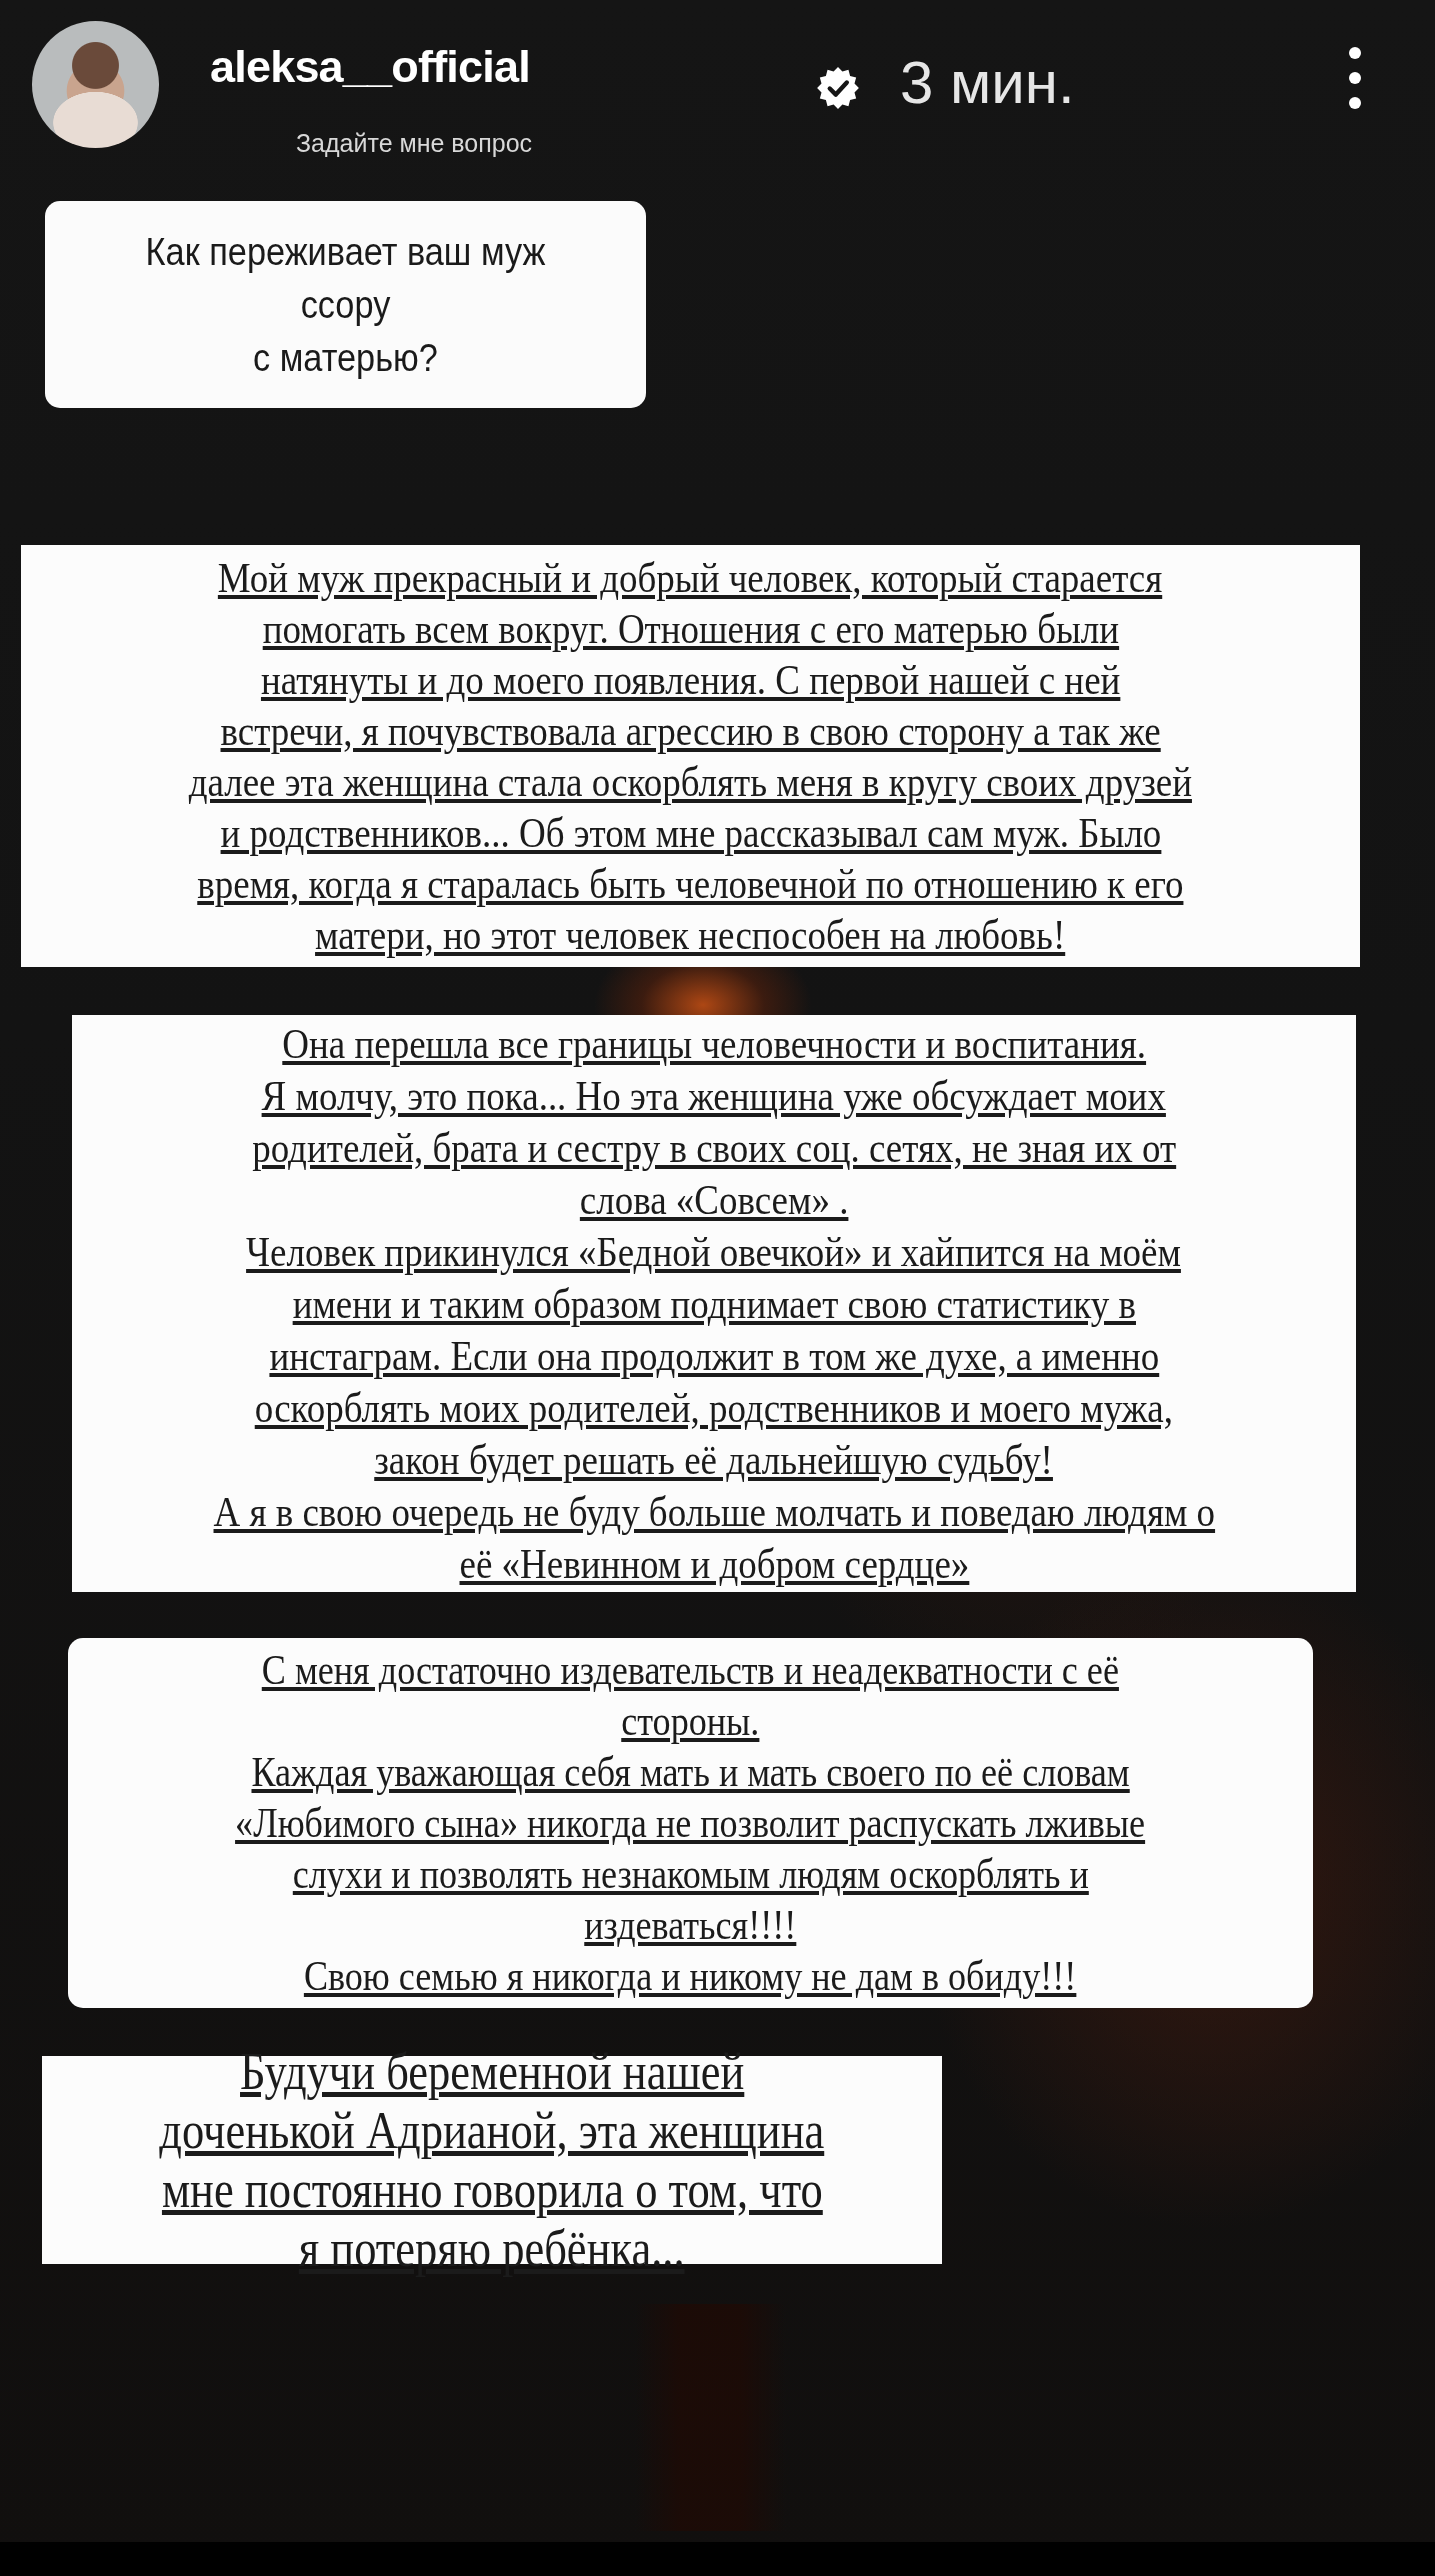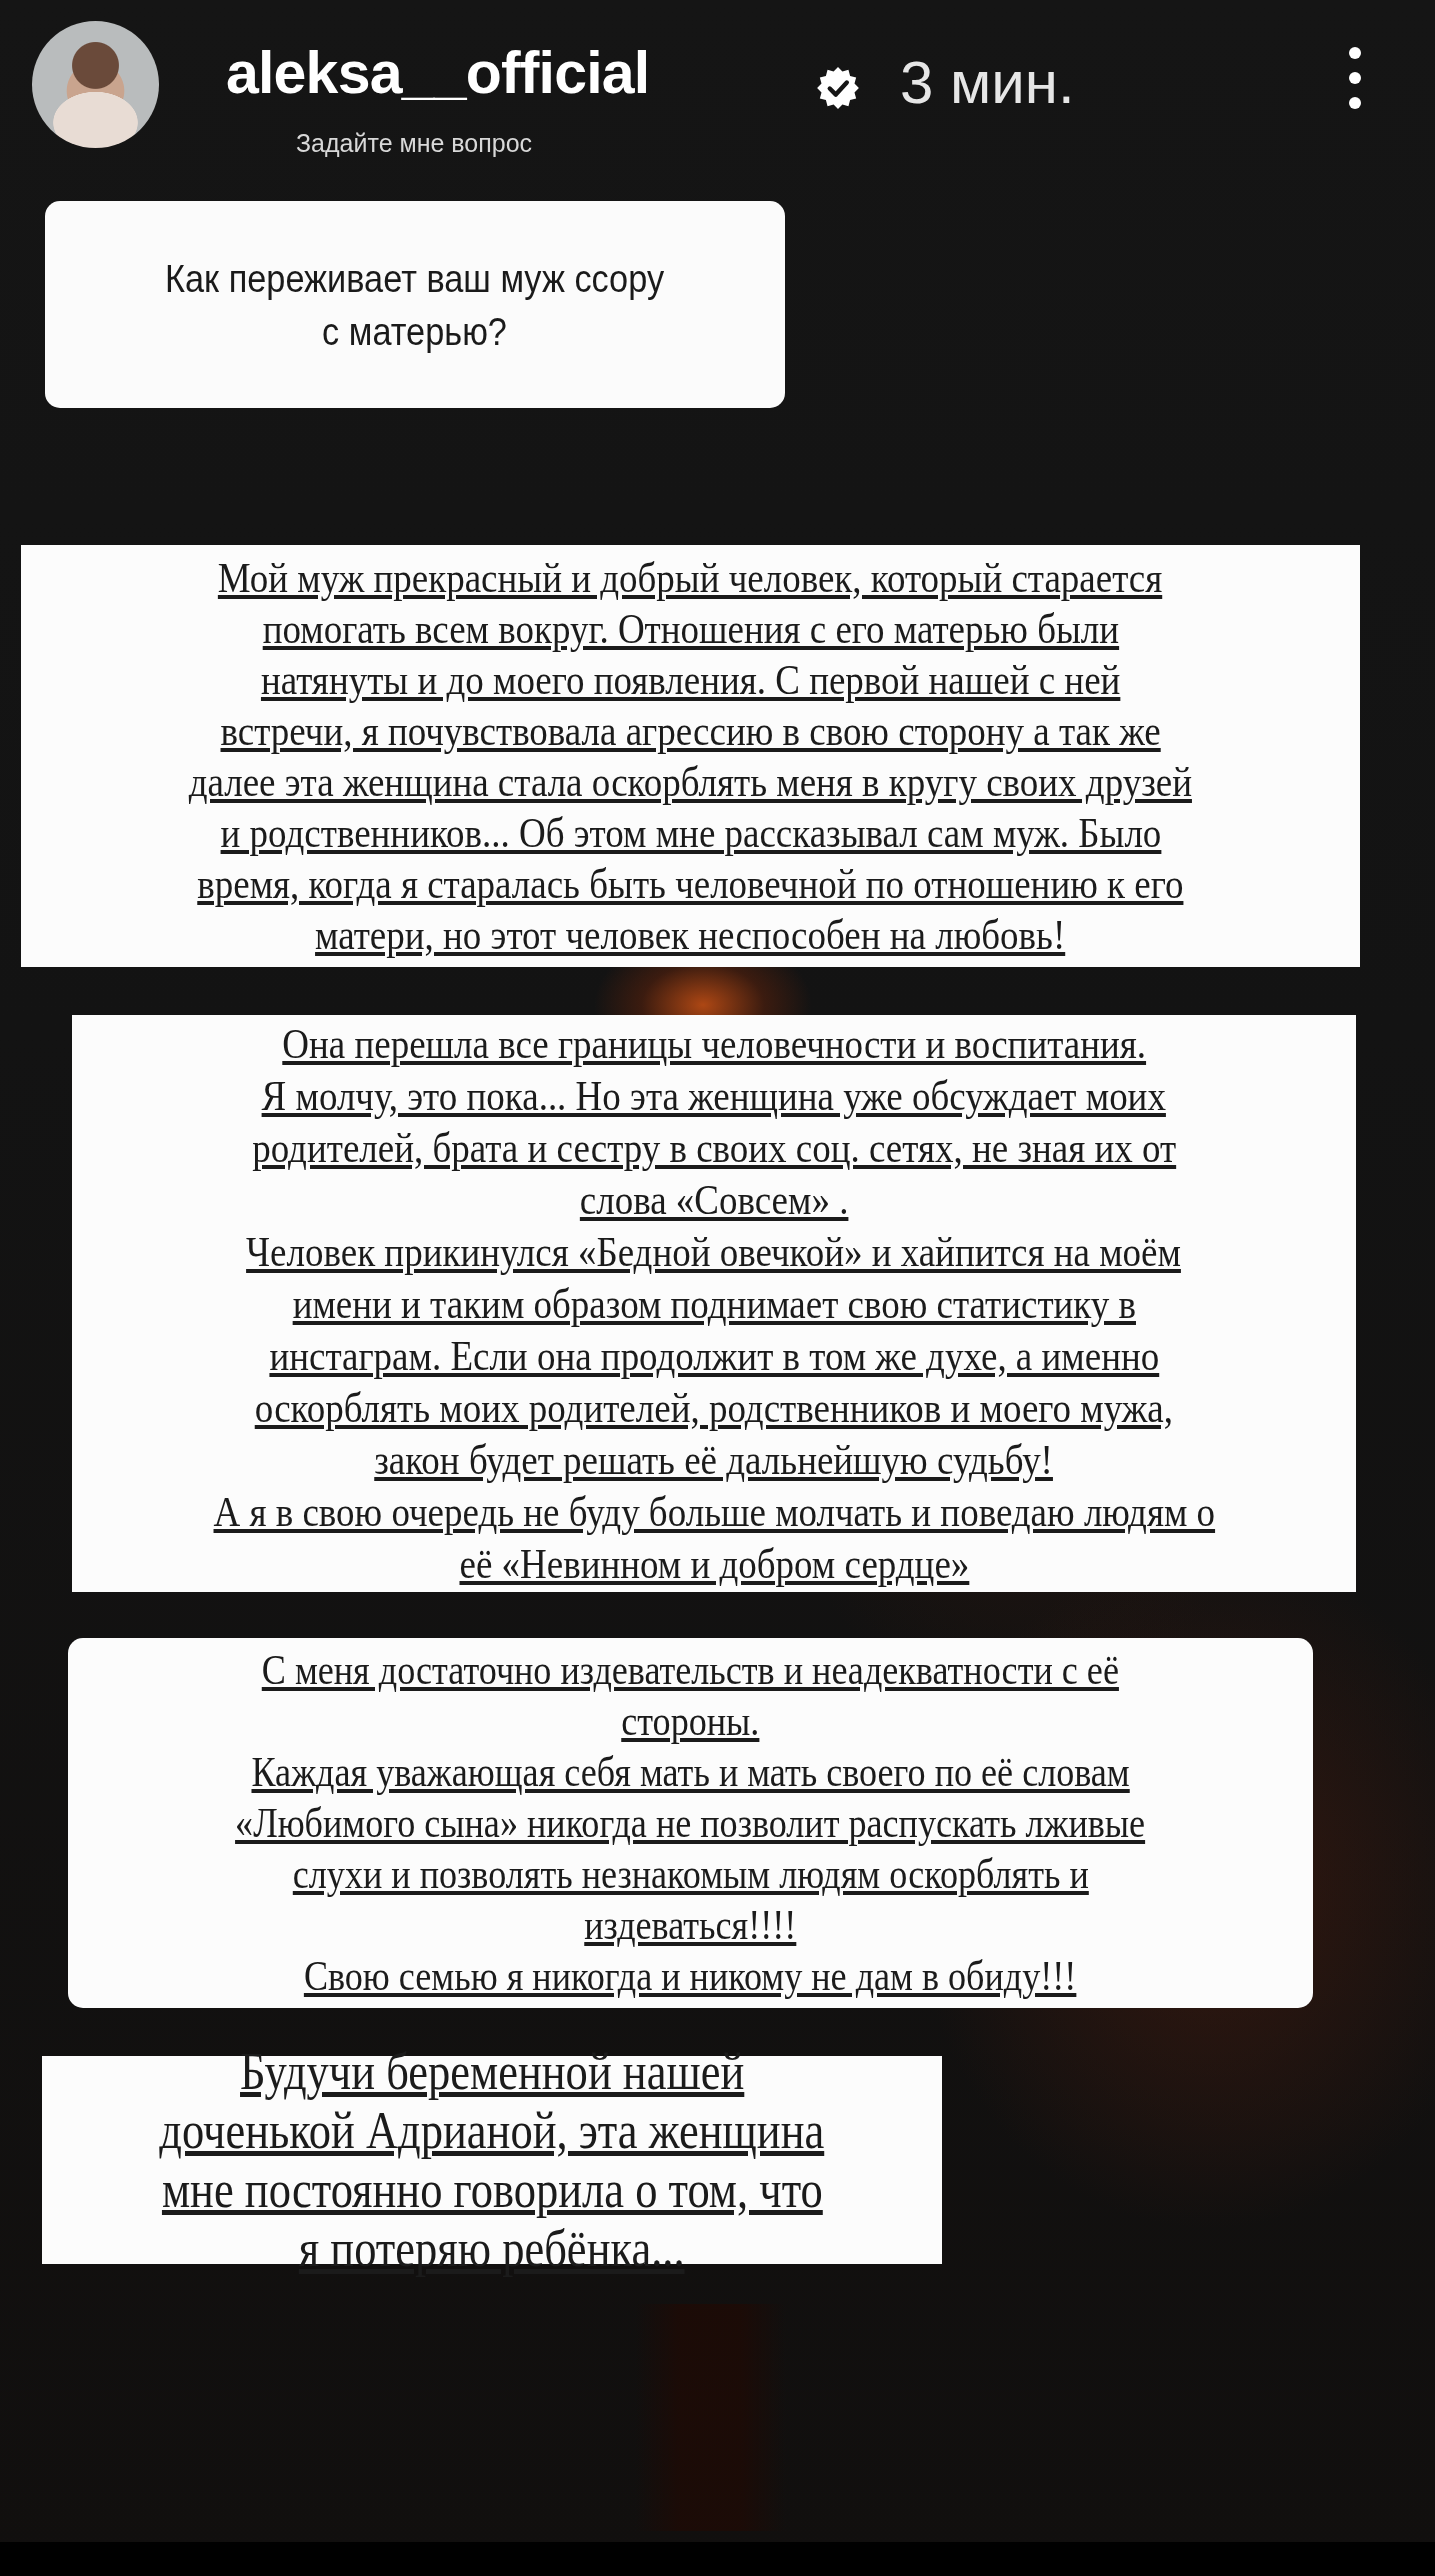--- a/index.html
+++ b/index.html
@@ -26,39 +26,39 @@
   .avatar {
     position: absolute; left: 32px; top: 21px; width: 127px; height: 127px; border-radius: 50%;
     background:
       radial-gradient(circle at 50% 35%, #6a4a3a 0 22%, rgba(0,0,0,0) 23%),
       radial-gradient(ellipse 55% 40% at 50% 80%, #e8dcd4 0 60%, rgba(0,0,0,0) 61%),
       radial-gradient(circle at 50% 55%, #c9a48e 0 30%, rgba(0,0,0,0) 31%),
       #b9bcbd;
     overflow: hidden;
   }
   .username {
-    position: absolute; left: 226px; top: 44px;
-    font-family: "Liberation Sans", sans-serif; font-weight: bold; font-size: 59px; color: #fff;
+    position: absolute; left: 210px; top: 44px;
+    font-family: "Liberation Sans", sans-serif; font-weight: bold; font-size: 45px; color: #fff;
     letter-spacing: -0.8px; line-height: 1;
   }
   .verified { position: absolute; left: 816px; top: 66px; width: 44px; height: 44px; }
   .time {
     position: absolute; left: 900px; top: 53px;
     font-family: "Liberation Sans", sans-serif; font-size: 60px; color: #e6e6e6; line-height: 1;
   }
   .more { position: absolute; left: 1343px; top: 47px; width: 23px; height: 76px; cursor: pointer; }
   .more span { display: block; width: 12px; height: 12px; border-radius: 50%; background: #fff; margin: 0 auto 13px; }
   .subtitle {
     position: absolute; left: 261px; top: 131px;
     font-family: "Liberation Sans", sans-serif; font-size: 25px; color: #d8d8d8; line-height: 1; margin-left: 35px;
   }
 
   
   .question {
-    position: absolute; left: 45px; top: 201px; width: 740px; height: 207px;
+    position: absolute; left: 45px; top: 201px; width: 601px; height: 207px;
     background: #fbfbfb; border-radius: 15px;
     display: flex; align-items: center; justify-content: center; text-align: center;
     box-sizing: border-box; padding: 15px 37px;
   }
   .question-text {
     font-family: "Liberation Sans", sans-serif; font-size: 39px; line-height: 53px; color: #1a1a1a;
     white-space: pre-line; transform: scaleX(0.88);
   }
 
   

